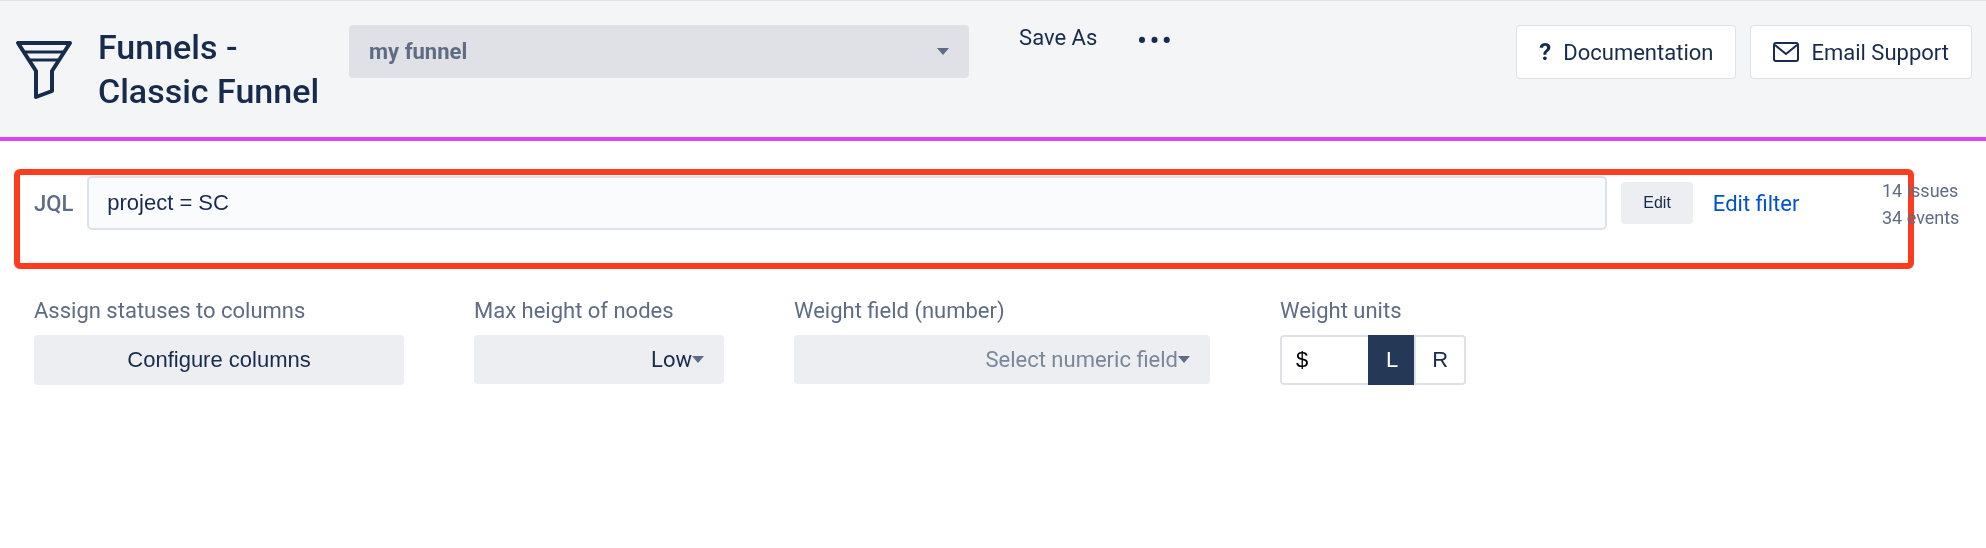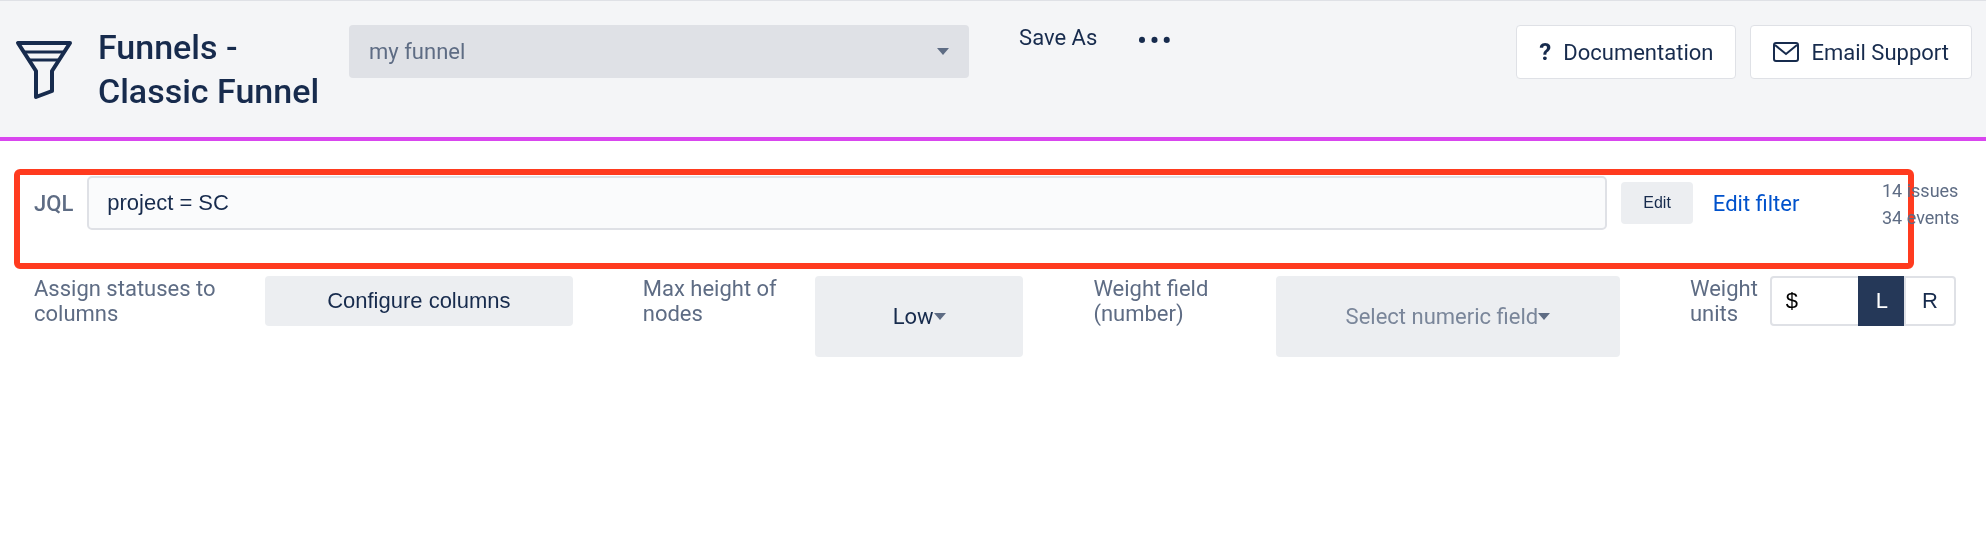--- a/index.html
+++ b/index.html
@@ -35,20 +35,21 @@
     background: #dfe1e6;
     border-radius: 4px;
     padding: 14px 20px;
     width: 620px;
     display: flex;
     align-items: center;
     justify-content: space-between;
     cursor: pointer;
     color: #5e6c84;
     font-size: 22px;
+    font-weight: bold;
   }
   .chevron-down {
     width: 0; height: 0;
     border-left: 6px solid transparent;
     border-right: 6px solid transparent;
     border-top: 7px solid #5e6c84;
   }
   .save-as {
     color: #172b4d;
     font-size: 22px;
@@ -94,21 +95,21 @@
     width: 1900px;
     height: 100px;
     border: 6px solid #ff3b1f;
     border-radius: 6px;
     pointer-events: none;
   }
   .jql-row {
     display: flex;
     align-items: center;
     gap: 14px;
-    margin-bottom: 46px;
+    margin-bottom: 68px;
     position: relative;
   }
   .jql-label {
     color: #5e6c84;
     font-size: 22px;
     font-weight: 500;
     padding-left: 4px;
   }
   .jql-input {
     flex: 1;
@@ -147,21 +148,21 @@
   }
 
   .controls-row {
     display: flex;
     gap: 70px;
     align-items: flex-start;
     padding-left: 4px;
   }
   .control-group {
     display: flex;
-    flex-direction: row;
+    flex-direction: column;
     gap: 12px;
   }
   .control-label {
     color: #5e6c84;
     font-size: 22px;
   }
   .grey-btn {
     background: #eceef1;
     border: none;
     border-radius: 4px;
@@ -169,26 +170,26 @@
     font-size: 22px;
     color: #172b4d;
     cursor: pointer;
     width: 370px;
     text-align: center;
   }
   .select-box {
     background: #eceef1;
     border: none;
     border-radius: 4px;
-    padding: 28px 20px;
-    font-size: 22px;
-    color: #172b4d;
-    display: flex;
-    align-items: center;
-    justify-content: center;
+    padding: 12px 20px;
+    font-size: 22px;
+    color: #172b4d;
+    display: flex;
+    align-items: center;
+    justify-content: flex-end;
     cursor: pointer;
     width: 250px;
   }
   .select-box.placeholder { color: #7a869a; width: 416px; }
   .weight-units {
     display: flex;
     align-items: center;
   }
   .unit-input {
     border: 2px solid #dfe1e6;

